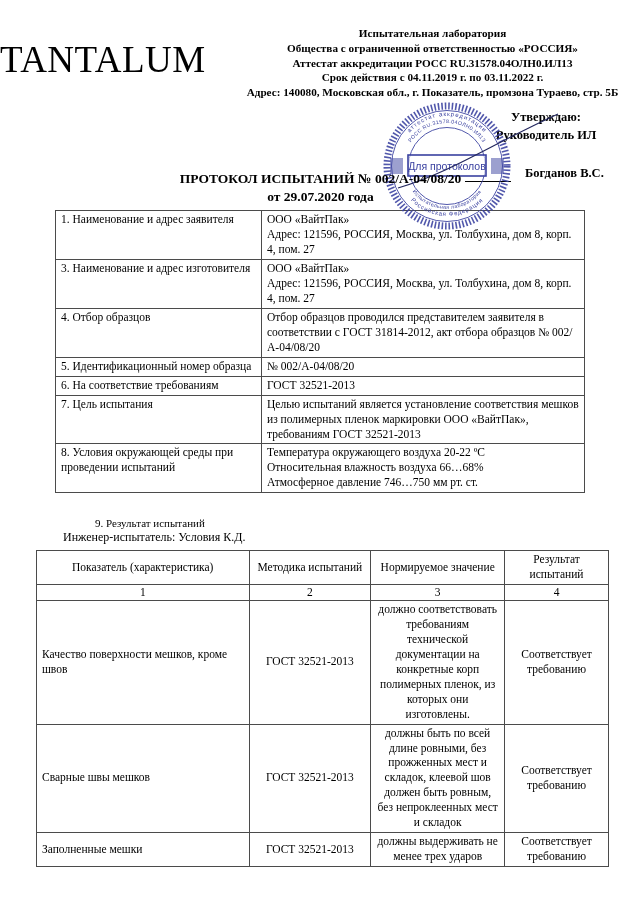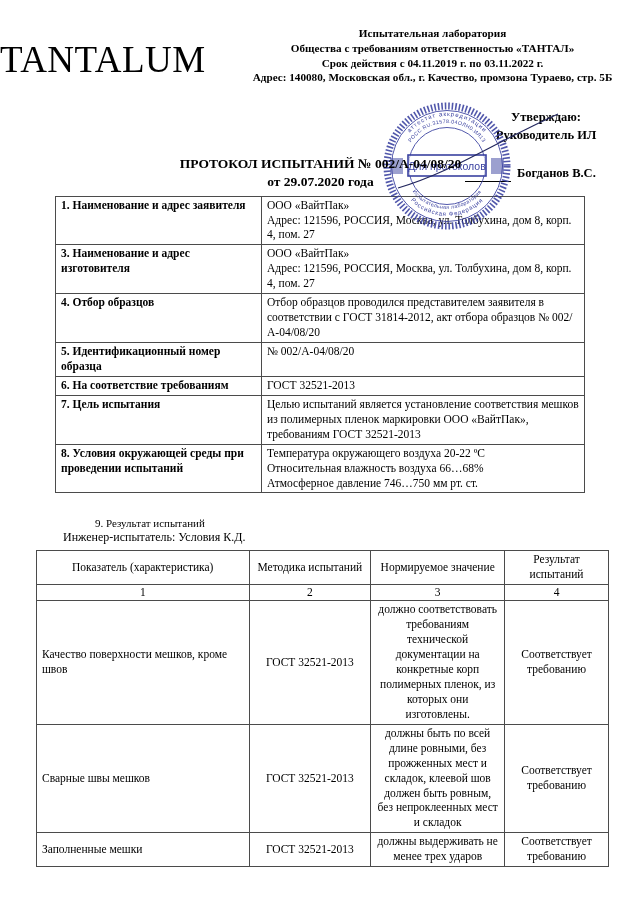--- a/index.html
+++ b/index.html
@@ -14,50 +14,51 @@
     padding-top:12px; font-family:"Liberation Serif", serif;
   }
   .lab-info {
     flex:1; text-align:center; font-weight:bold; font-size:11.2px;
     line-height:1.32; padding-right:4px;
   }
   .approval {
     position:absolute; top:108px; right:14px; width:162px;
     text-align:center; font-weight:bold; font-size:12.5px; line-height:1.45;
   }
-  .sign-row { margin-top:20px; display:flex; align-items:flex-end; justify-content:flex-start; }
+  .sign-row { margin-top:20px; display:flex; align-items:flex-end; justify-content:flex-start;gap:8px; }
   .sign-line { display:inline-block; width:46px; border-bottom:1.2px solid #000; height:14px; margin-right:6px; }
   .stamp-wrap { position:absolute; left:381px; top:101px; width:132px; height:130px; }
   .sig-wrap { position:absolute; left:392px; top:106px; width:175px; height:95px; pointer-events:none; }
   .title-block { margin-top:70px; text-align:center; font-weight:bold; font-size:13.5px; line-height:1.35; position:relative; z-index:1; }
   table { border-collapse:collapse; }
   .info-table { margin:4px 0 0 55px; width:530px; font-size:11.5px; line-height:1.3; }
   .info-table td { border:1px solid #4b4b4b; padding:1px 5px 2px 5px; vertical-align:top; }
-  .info-table td.lbl { width:206px; font-weight:bold; }
+  .info-table td.lbl { width:206px; font-weight:normal; }
   .info-table td.val { white-space:pre-line; }
   .sec9 { margin:24px 0 0 95px; font-weight:normal; font-size:11px; }
   .engineer { margin:1px 0 0 63px; font-size:12px; }
   .res-table { margin:5px 0 0 36px; width:573px; font-size:11.5px; line-height:1.3; }
   .res-table td, .res-table th { border:1px solid #4b4b4b; padding:1px 5px 2px 5px; }
   .res-table th { font-weight:normal; text-align:center; vertical-align:middle; }
   .res-table td { text-align:center; vertical-align:middle; }
   .res-table td.c1 { text-align:left; }
   .res-table .num td { padding:0 5px; }
   svg text { font-family:"Liberation Sans", sans-serif; }
 </style>
 </head>
 <body>
 
 <div class="header">
   <div class="logo">TANTALUM</div>
   <div class="lab-info">
     <div>Испытательная лаборатория</div>
-    <div>Общества с требованиям ответственностью «ТАНТАЛ»</div>
+    <div>Общества с ограниченной ответственностью «РОССИЯ»</div>
+    <div>Аттестат аккредитации РОСС RU.31578.04ОЛН0.ИЛ13</div>
     <div>Срок действия с 04.11.2019 г. по 03.11.2022 г.</div>
-    <div>Адрес: 140080, Московская обл., г. Качество, промзона Тураево, стр. 5Б</div>
+    <div>Адрес: 140080, Московская обл., г. Показатель, промзона Тураево, стр. 5Б</div>
   </div>
 </div>
 
 <div class="approval">
   <div>Утверждаю:</div>
   <div>Руководитель ИЛ</div>
   <div class="sign-row">
     <span class="sign-line"></span>
     <span>Богданов В.С.</span>
   </div>

